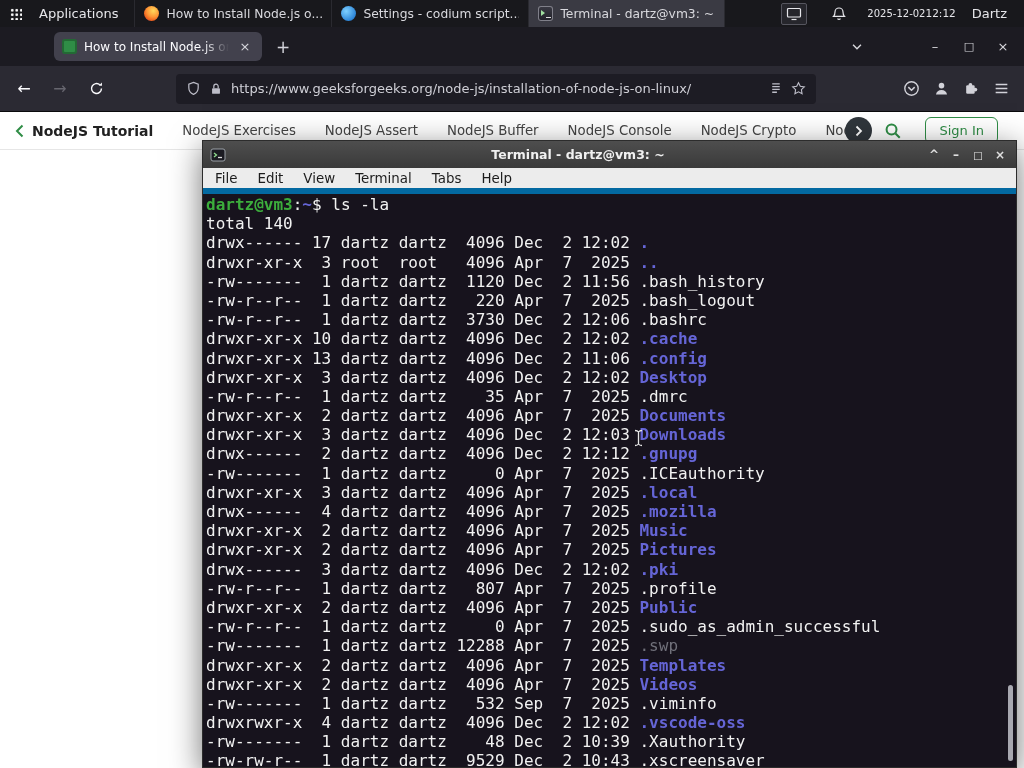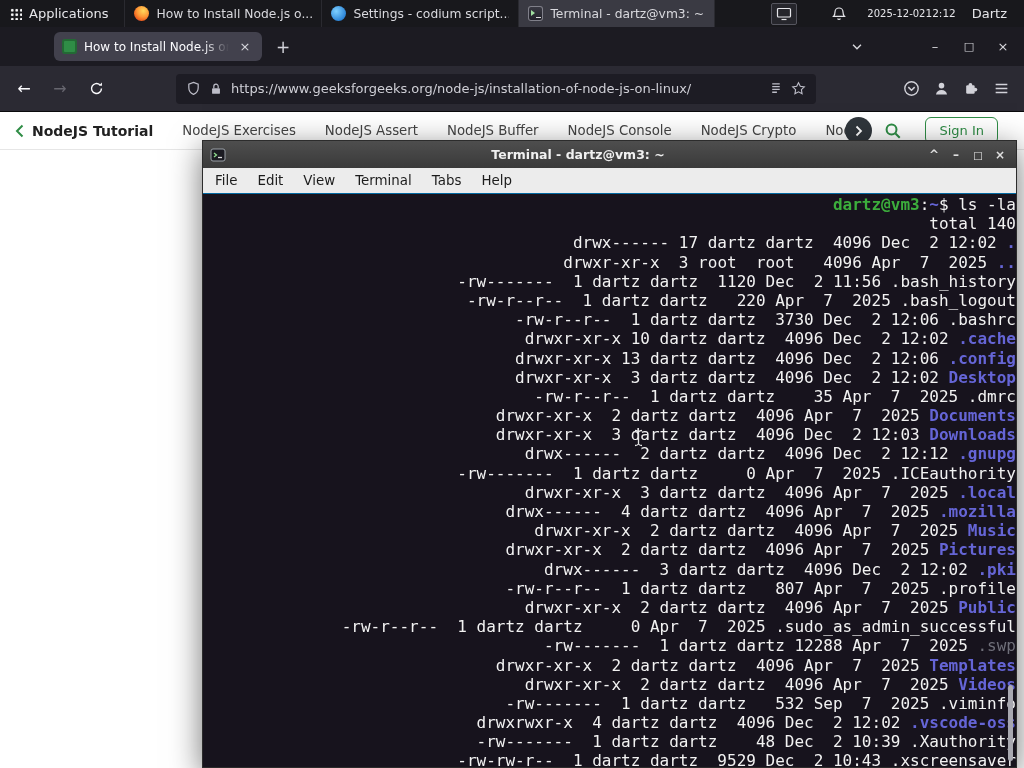--- a/index.html
+++ b/index.html
@@ -3,21 +3,21 @@
 <meta charset="utf-8">
 <style>
   * { margin:0; padding:0; box-sizing:border-box; }
   html,body { width:1024px; height:768px; overflow:hidden; }
   body { position:relative; background:#fff; font-family:"DejaVu Sans","Liberation Sans",sans-serif; }
   svg { display:block; }
 
   
   .panel { position:absolute; top:0; left:0; width:1024px; height:27px; background:#18181c;
            display:flex; align-items:center; color:#e6e6ea; z-index:20; }
-  .apps { display:flex; align-items:center; gap:7px; padding:0 10px; height:100%; font-size:13px; }
+  .apps { display:flex; align-items:center; gap:17px; padding:0 10px; height:100%; font-size:13px; }
   .icon-grid { width:12px; height:12px;
                background-image:radial-gradient(#fff 1.2px, transparent 1.4px);
                background-size:4.5px 4.5px; background-position:0 0; }
   .tasks { display:flex; height:100%; margin-left:6px; }
   .task { width:197px; display:flex; align-items:center; gap:7px; padding:0 9px;
           border-left:1px solid #2a2a30; font-size:12.3px; color:#d9d9de; overflow:hidden; white-space:nowrap; }
   .task:last-of-type { border-right:1px solid #2a2a30; }
   .task.active { background:#3a3a43; }
   .task-label { overflow:hidden; text-overflow:clip; white-space:nowrap; }
   .task-icon { width:15px; height:15px; flex:none; position:relative; }
@@ -88,27 +88,27 @@
   
   .term { position:absolute; left:202px; top:140px; width:815px; height:628px; z-index:10;
       display:flex; flex-direction:column; box-shadow:0 8px 30px rgba(0,0,0,.55); border:1px solid #2c2c2c; }
   .term-titlebar { height:27px; background:linear-gradient(#4e4e4e,#3a3a3a); display:flex; align-items:center;
       color:#f0f0f0; flex:none; }
   .term-win-icon { margin:0 7px 0 7px; }
   .term-title { flex:1; text-align:center; font-size:12.5px; font-weight:bold; }
   .term-btns { display:flex; align-items:center; padding-right:5px; }
   .tbtn { width:22px; text-align:center; color:#e0e0e0; font-size:12px; font-weight:bold; }
   .tbtn.max { font-size:10.5px; }
-  .term-menubar { height:26px; background:#ececec; border-bottom:1px solid #0369a1; display:flex; align-items:center;
+  .term-menubar { height:26px; background:#ececec; border-bottom:6px solid #0369a1; display:flex; align-items:center;
       padding-left:2px; flex:none; }
   .menu-item { padding:0 10px; font-size:13.4px; color:#1c1c1c; }
   .term-body { flex:1; background:var(--term_bg,#17131d); color:var(--term_fg,#f2f2f2);
       font-family:"DejaVu Sans Mono","Liberation Mono",monospace; font-size:16px; line-height:19.2px;
       padding:1px 0 0 3px; overflow:hidden; position:relative; }
-  .row { white-space:pre; height:19.2px;text-align:right; }
+  .row { white-space:pre; height:19.2px; }
   .p-user { color:var(--prompt_green,#3cae3c); font-weight:bold; }
   .p-path { color:var(--dir_blue,#6565d6); font-weight:bold; }
   .fname.dir { color:var(--dir_blue,#6565d6); font-weight:bold; }
   .fname.dim { color:var(--dim_gray,#70707a); }
   .term-scrollbar { position:absolute; right:3px; bottom:6px; width:5px; height:76px; background:#a8a8b0; border-radius:3px; }
 
   .mouse-cursor { position:absolute; left:633px; top:429px; z-index:30; }
 </style>
 </head>
 <body>
@@ -272,21 +272,21 @@
   <div class="term-body">
     <div class="row"><span class="p-user">dartz@vm3</span><span>:</span><span class="p-path">~</span><span>$ ls -la</span></div>
     <div class="row">total 140</div>
     <div>
         <div class="row"><span class="meta">drwx------ 17 dartz dartz  4096 Dec  2 12:02 </span><span class="fname dir">.</span></div>
         <div class="row"><span class="meta">drwxr-xr-x  3 root  root   4096 Apr  7  2025 </span><span class="fname dir">..</span></div>
         <div class="row"><span class="meta">-rw-------  1 dartz dartz  1120 Dec  2 11:56 </span><span class="fname file">.bash_history</span></div>
         <div class="row"><span class="meta">-rw-r--r--  1 dartz dartz   220 Apr  7  2025 </span><span class="fname file">.bash_logout</span></div>
         <div class="row"><span class="meta">-rw-r--r--  1 dartz dartz  3730 Dec  2 12:06 </span><span class="fname file">.bashrc</span></div>
         <div class="row"><span class="meta">drwxr-xr-x 10 dartz dartz  4096 Dec  2 12:02 </span><span class="fname dir">.cache</span></div>
-        <div class="row"><span class="meta">drwxr-xr-x 13 dartz dartz  4096 Dec  2 12:06 </span><span class="fname dir">.config</span></div>
+        <div class="row"><span class="meta">drwxr-xr-x 13 dartz dartz  4096 Dec  2 11:06 </span><span class="fname dir">.config</span></div>
         <div class="row"><span class="meta">drwxr-xr-x  3 dartz dartz  4096 Dec  2 12:02 </span><span class="fname dir">Desktop</span></div>
         <div class="row"><span class="meta">-rw-r--r--  1 dartz dartz    35 Apr  7  2025 </span><span class="fname file">.dmrc</span></div>
         <div class="row"><span class="meta">drwxr-xr-x  2 dartz dartz  4096 Apr  7  2025 </span><span class="fname dir">Documents</span></div>
         <div class="row"><span class="meta">drwxr-xr-x  3 dartz dartz  4096 Dec  2 12:03 </span><span class="fname dir">Downloads</span></div>
         <div class="row"><span class="meta">drwx------  2 dartz dartz  4096 Dec  2 12:12 </span><span class="fname dir">.gnupg</span></div>
         <div class="row"><span class="meta">-rw-------  1 dartz dartz     0 Apr  7  2025 </span><span class="fname file">.ICEauthority</span></div>
         <div class="row"><span class="meta">drwxr-xr-x  3 dartz dartz  4096 Apr  7  2025 </span><span class="fname dir">.local</span></div>
         <div class="row"><span class="meta">drwx------  4 dartz dartz  4096 Apr  7  2025 </span><span class="fname dir">.mozilla</span></div>
         <div class="row"><span class="meta">drwxr-xr-x  2 dartz dartz  4096 Apr  7  2025 </span><span class="fname dir">Music</span></div>
         <div class="row"><span class="meta">drwxr-xr-x  2 dartz dartz  4096 Apr  7  2025 </span><span class="fname dir">Pictures</span></div>

